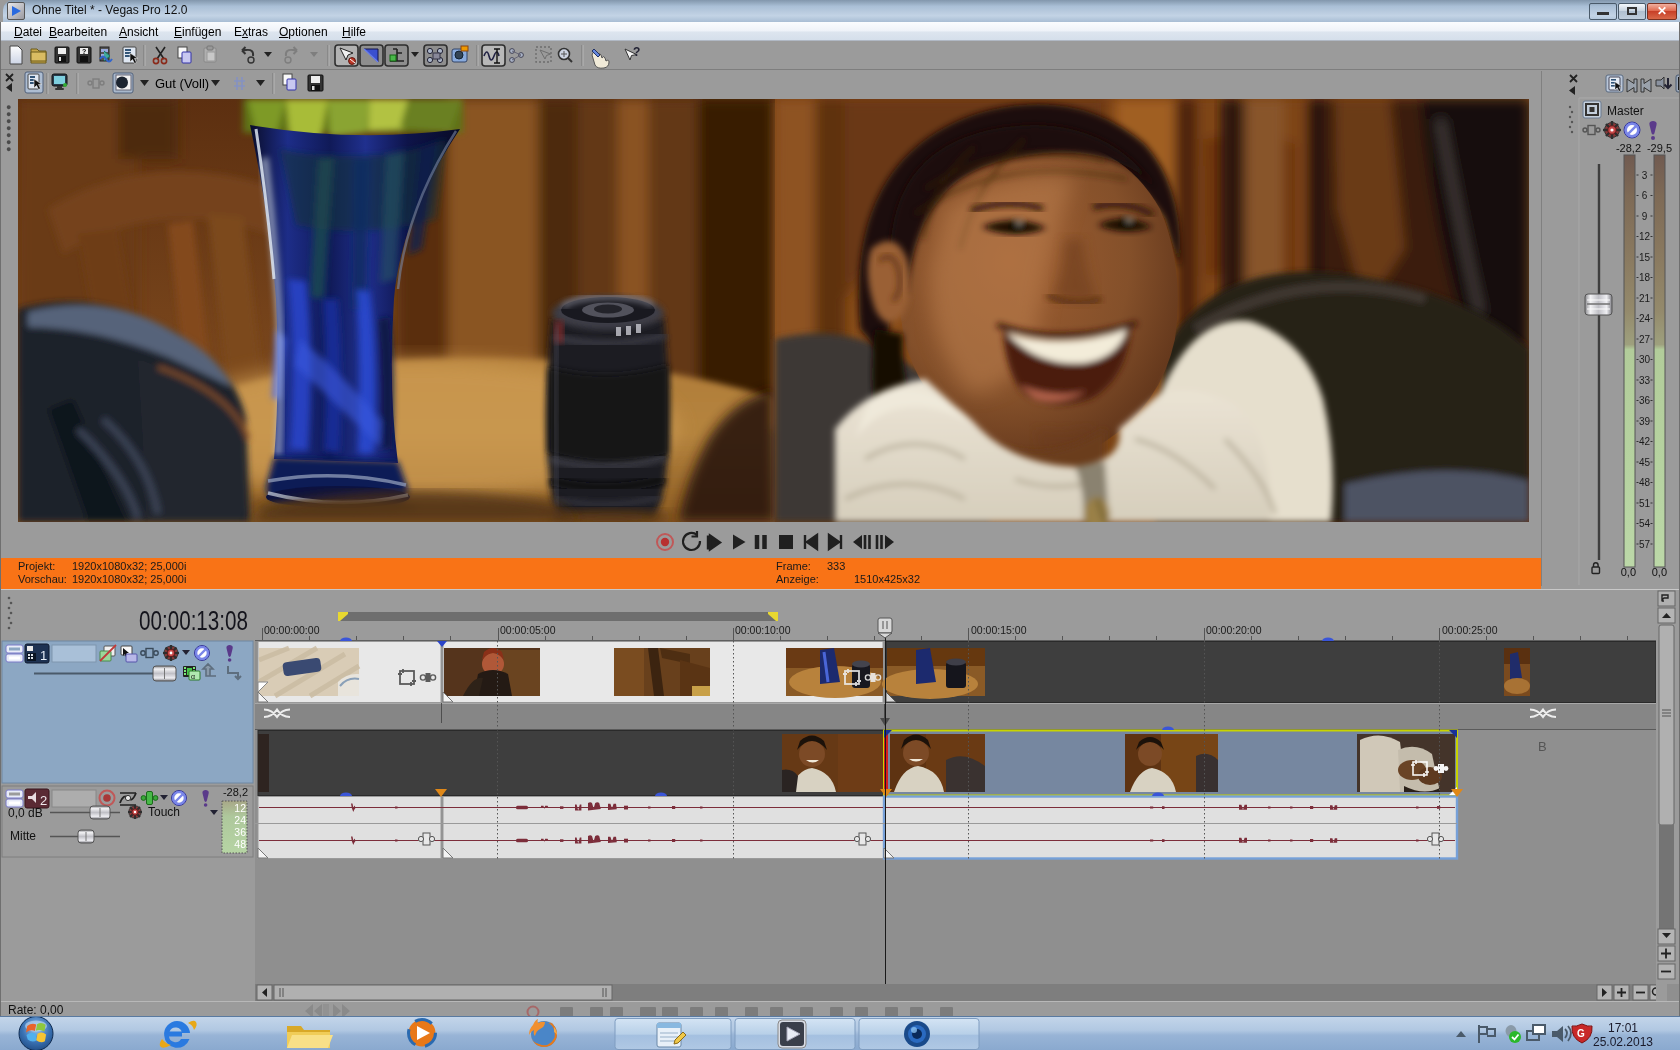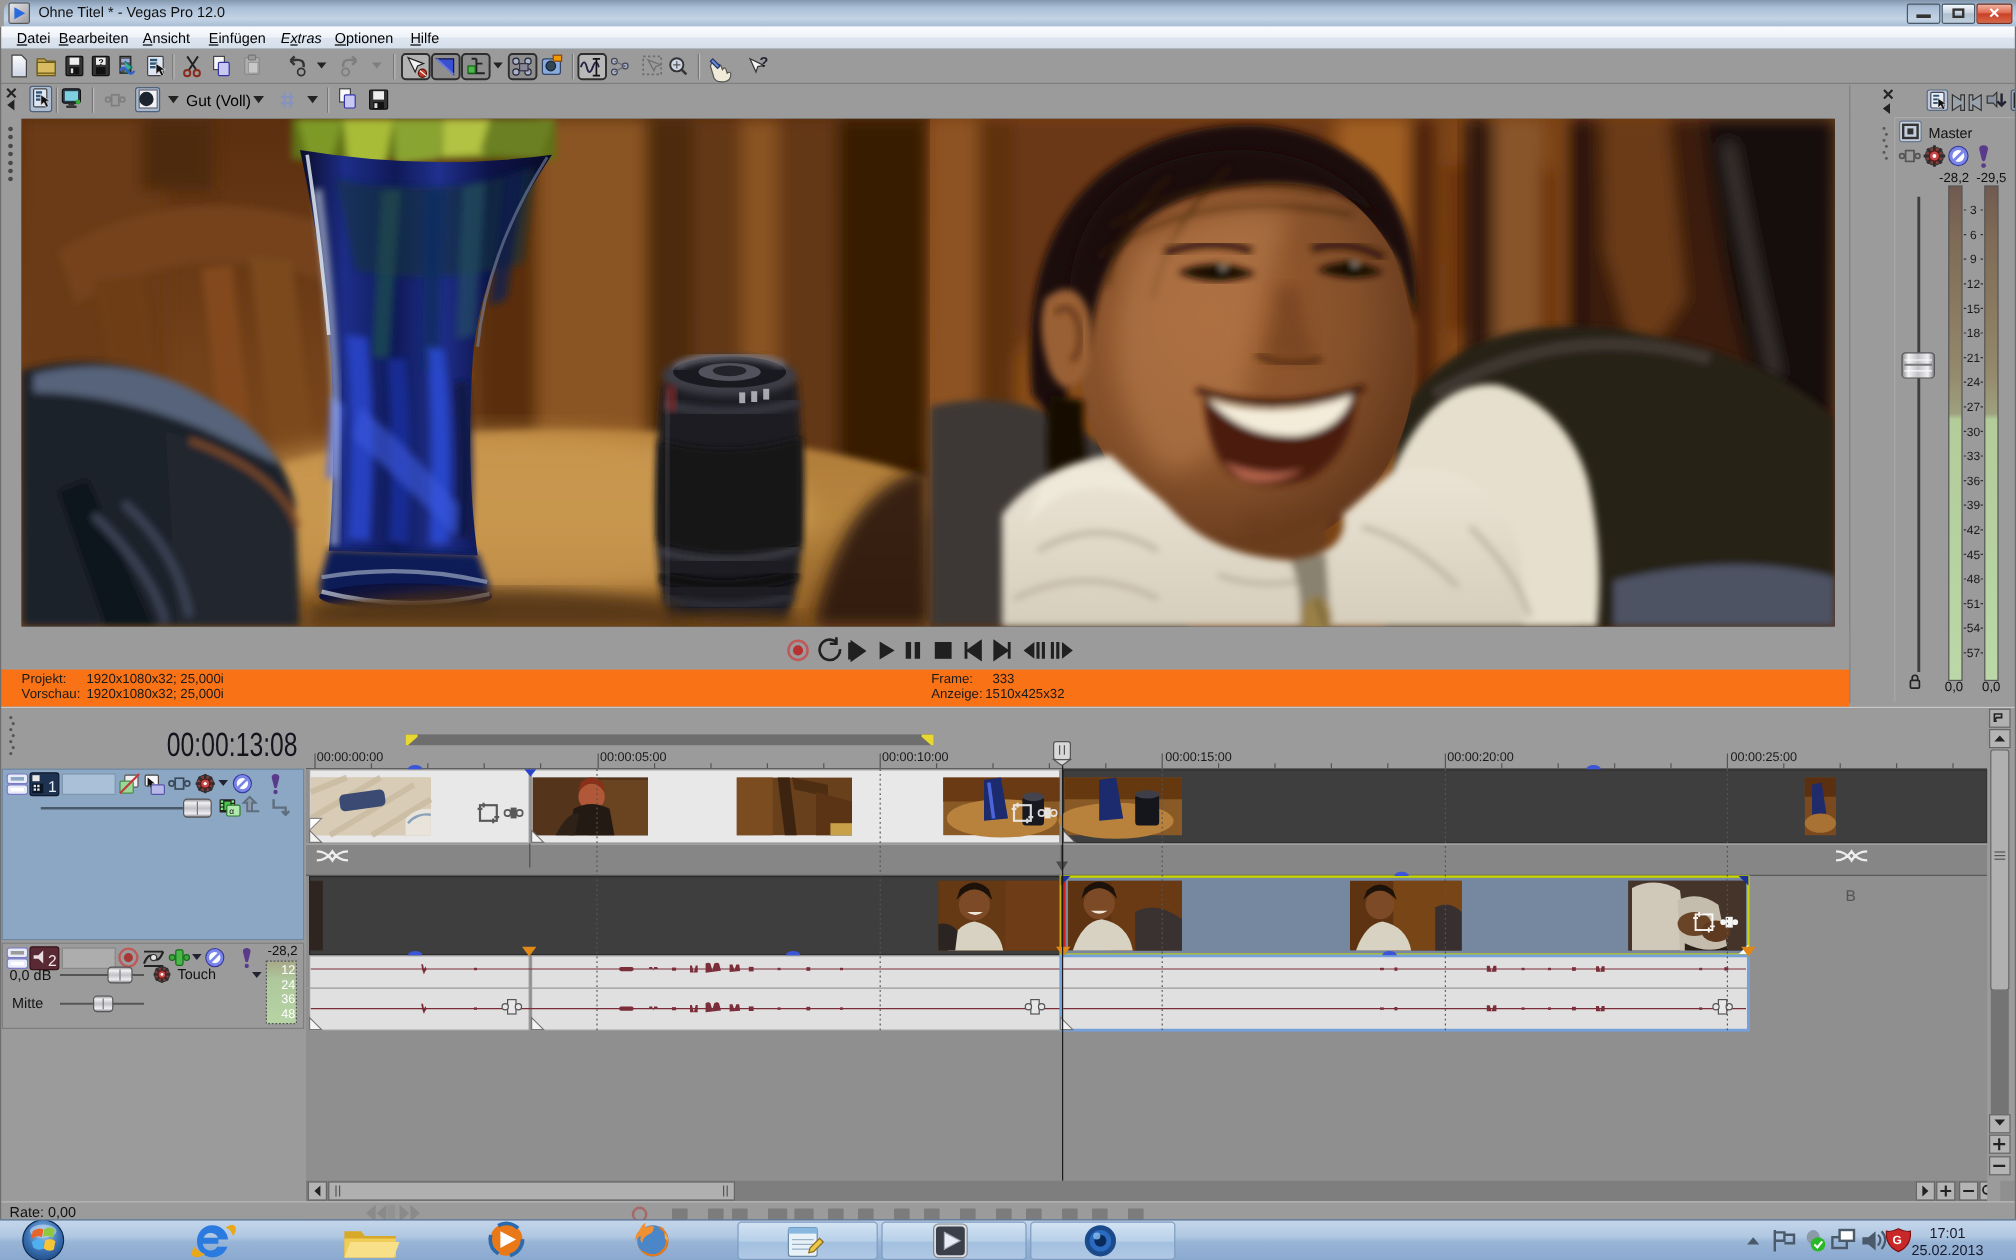--- a/index.html
+++ b/index.html
@@ -32,21 +32,21 @@
  <div id="titletxt">Ohne Titel * - Vegas Pro 12.0</div>
  <div class="winbtn" id="btnmin"><span style="display:inline-block;width:12px;height:3px;background:#333;margin-top:8px;"></span></div>
  <div class="winbtn" id="btnmax"><span style="display:inline-block;width:10px;height:8px;border:2px solid #333;margin-top:3px;"></span></div>
  <div class="winbtn" id="btncls" style="color:#fff;font-weight:bold;font-size:12px;line-height:14px;">✕</div>
 </div>
 <div id="menubar">
  <div class="menu" style="left:14px;"><u>D</u>atei</div>
  <div class="menu" style="left:49px;"><u>B</u>earbeiten</div>
  <div class="menu" style="left:119px;"><u>A</u>nsicht</div>
  <div class="menu" style="left:174px;"><u>E</u>infügen</div>
- <div class="menu" style="left:234px;font-style:italic;">E<u>x</u>tras</div>
+ <div class="menu" style="left:234px;">E<u>x</u>tras</div>
  <div class="menu" style="left:279px;text-align:right;"><u>O</u>ptionen</div>
  <div class="menu" style="left:342px;"><u>H</u>ilfe</div>
 </div>
 <div id="toolbar1">
 <svg width="1680" height="29">
  <defs>
   <linearGradient id="pg" x1="0" y1="0" x2="0" y2="1">
           <stop offset="0" stop-color="#fdfdfd"></stop>
           <stop offset="1" stop-color="#cdd5e6"></stop>
         </linearGradient>
@@ -594,21 +594,21 @@
 </svg>
 </div>
 <div id="statusbar">
  <div class="abs" style="left:18px;top:2px;">Projekt:</div>
     <div class="abs" style="left:72px;top:2px;">1920x1080x32; 25,000i</div>
  <div class="abs" style="left:18px;top:15px;">Vorschau:</div>
     <div class="abs" style="left:72px;top:15px;">1920x1080x32; 25,000i</div>
  <div class="abs" style="left:776px;top:2px;">Frame:</div>
     <div class="abs" style="left:827px;top:2px;">333</div>
  <div class="abs" style="left:776px;top:15px;">Anzeige:</div>
-    <div class="abs" style="left:821px;top:15px;">1510x425x32</div>
+    <div class="abs" style="left:854px;top:15px;">1510x425x32</div>
 </div>
 <div id="timeline">
 
 <svg width="1680" height="427" font-family="Liberation Sans">
 <defs>
  <linearGradient id="knobh" x1="0" y1="0" x2="0" y2="1">
           <stop offset="0" stop-color="#8a8a8e"></stop>
           <stop offset="0.2" stop-color="#f2f2f4"></stop>
           <stop offset="0.5" stop-color="#c0c0c6"></stop>
           <stop offset="0.8" stop-color="#eeeef2"></stop>

